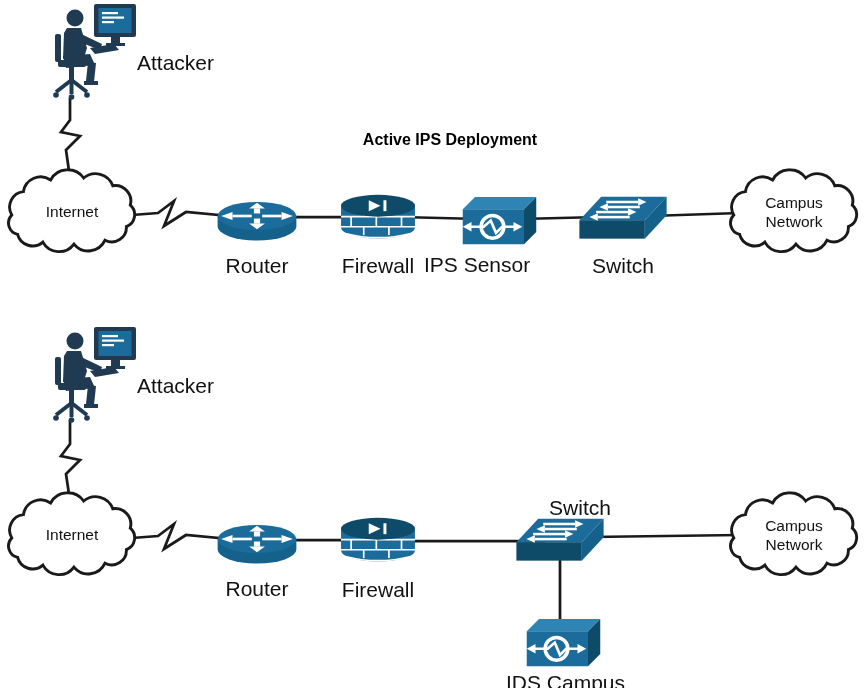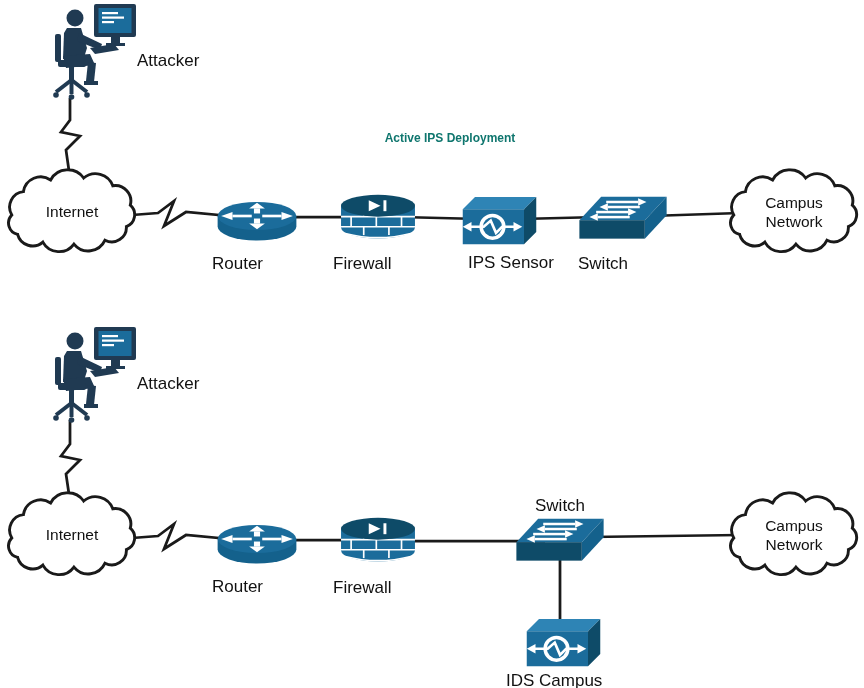--- a/index.html
+++ b/index.html
@@ -1,22 +1,22 @@
 <!DOCTYPE html>
 <html style="--device: #1b6c9b; --device_mid: #14618c; --device_dark: #0e4b68; --device_light: #2e84b5; --attacker: #203a52; --line: #1a1a1a; --text: #111111; --screen_text: #ffffff; --cloud_fill: #ffffff;"><head>
 <meta charset="utf-8">
 <style>
   * { margin:0; padding:0; box-sizing:border-box; }
   html,body { background:#ffffff; }
   body { font-family:"Liberation Sans", sans-serif; color:#111; }
   .canvas { position:relative; width:864px; height:688px; background:#fff; overflow:hidden; }
   .abs { position:absolute; }
-  .lbl { position:absolute; font-size:17px; color:var(--text); white-space:nowrap; }
-  .lbl.center { text-align:left; }
-  .title { position:absolute; width:340px; text-align:center; font-size:12px; font-weight:bold; color:#0f766e; }
+  .lbl { position:absolute; font-size:21px; color:var(--text); white-space:nowrap; }
+  .lbl.center { text-align:center; }
+  .title { position:absolute; width:340px; text-align:center; font-size:16px; font-weight:bold; color:#000000; }
   .cloud-wrap { position:absolute; }
   .cloud-label { position:absolute; inset:0; display:flex; align-items:center; justify-content:center;
                  font-size:15.5px; color:var(--text); text-align:center; }
   .cloud-label span { display:inline-block; }
   .cloud-label .wrap2 { width:82px; line-height:1.25; }
   svg { display:block; }
 </style>
 </head>
 <body>
 
@@ -179,21 +179,21 @@
         <use href="#sym-firewall"></use>
       </svg>
   </div>
   <div class="lbl center" style="left:333px;top:254px;width:90px">Firewall</div>
 
   <div class="abs" style="left:452px;top:190px">
     <svg width="88" height="63">
         <use href="#sym-sensor"></use>
       </svg>
   </div>
-  <div class="lbl center" style="left:468px;top:253px;width:96px">IPS Sensor</div>
+  <div class="lbl center" style="left:424px;top:253px;width:96px">IPS Sensor</div>
 
   <div class="abs" style="left:576px;top:190px">
     <svg width="94" height="52">
         <use href="#sym-switch"></use>
       </svg>
   </div>
   <div class="lbl center" style="left:578px;top:254px;width:90px">Switch</div>
 
   <div class="cloud-wrap" style="left:726px;top:168px;width:136px;height:88px">
     <svg width="136" height="88" viewBox="0 0 140 90">

